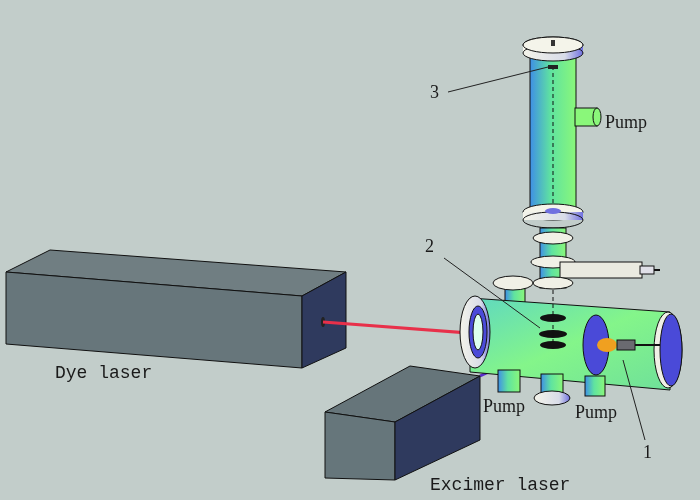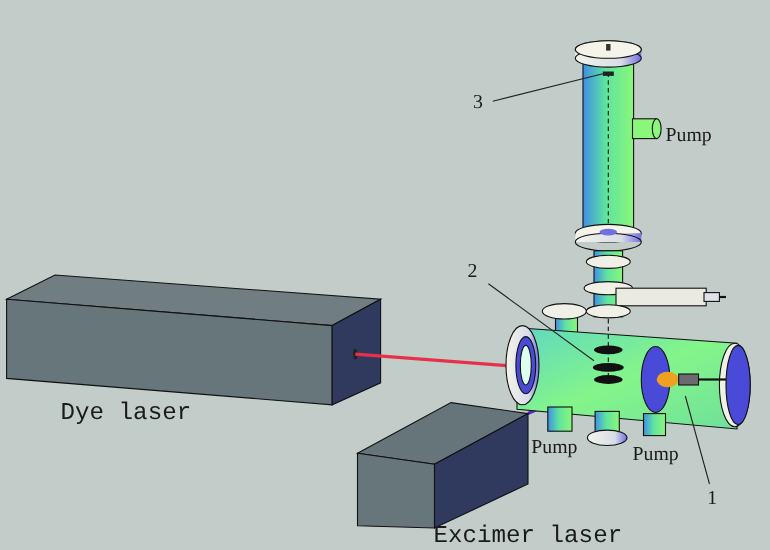--- a/index.html
+++ b/index.html
@@ -1,19 +1,19 @@
 <!DOCTYPE html>
 <html><head>
 <meta charset="utf-8">
 <style>
   html, body { margin:0; padding:0; }
   body { width:700px; height:500px; background:#c2cdca; overflow:hidden; position:relative; font-family:"Liberation Serif", serif; }
   svg { position:absolute; left:0; top:0; }
   .lbl { position:absolute; color:#1a1a1a; font-size:18px; font-family:"Liberation Serif", serif; }
-  .mono { font-family:"Liberation Mono", monospace; font-size:22px; }
+  .mono { font-family:"Liberation Mono", monospace; font-size:18px; }
 </style>
 </head>
 <body>
 
 <svg width="700" height="500" viewBox="0 0 700 500">
   <defs>
     <linearGradient id="tubeG" x1="0" x2="1" y1="0" y2="0">
       <stop offset="0" stop-color="#3f8fe6"></stop>
       <stop offset="0.45" stop-color="#5fe3a0"></stop>
       <stop offset="1" stop-color="#8af77a"></stop>
@@ -102,13 +102,13 @@
   <line x1="645" y1="440" x2="623" y2="360" stroke="#222"></line>
 </svg>
 
 <span class="lbl" style="left:430px;top:82px;">3</span>
 <span class="lbl" style="left:605px;top:112px;">Pump</span>
 <span class="lbl" style="left:425px;top:236px;">2</span>
 <span class="lbl mono" style="left:55px;top:363px;">Dye laser</span>
 <span class="lbl" style="left:483px;top:396px;">Pump</span>
 <span class="lbl" style="left:575px;top:402px;">Pump</span>
 <span class="lbl" style="left:643px;top:442px;">1</span>
-<span class="lbl mono" style="left:394px;top:475px;">Excimer laser</span>
+<span class="lbl mono" style="left:430px;top:475px;">Excimer laser</span>
 
 </body></html>

